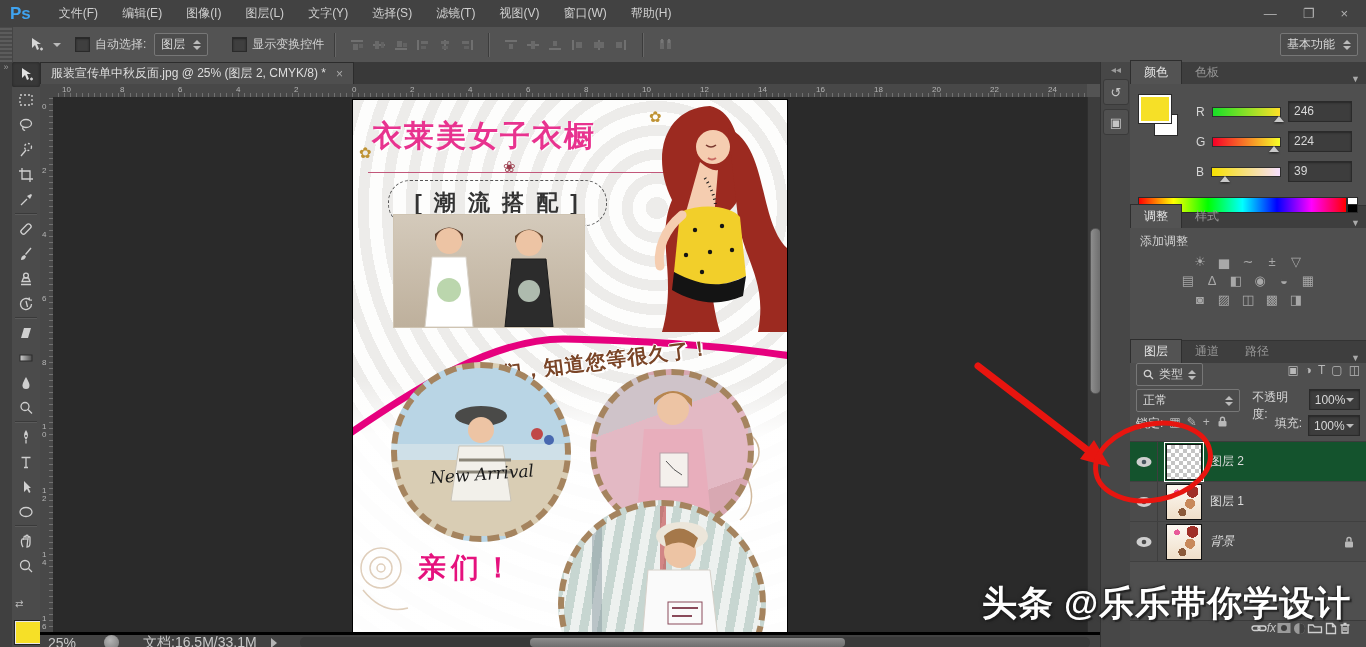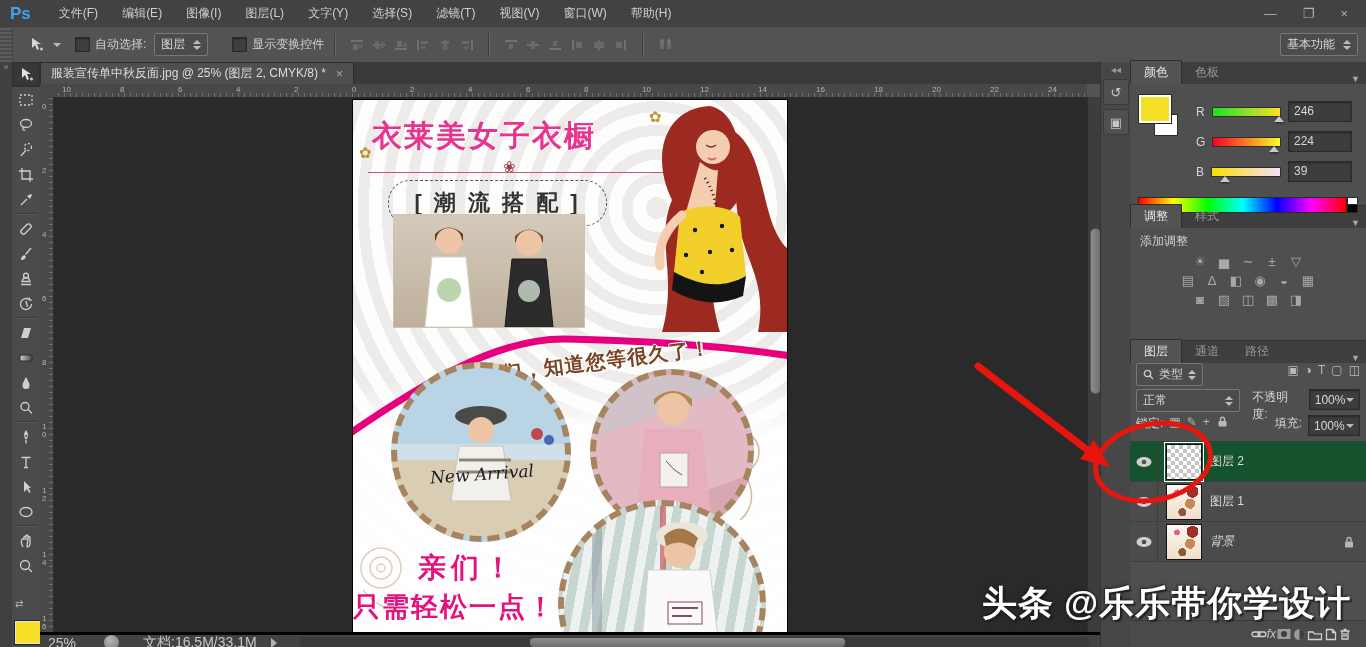--- a/index.html
+++ b/index.html
@@ -138,21 +138,21 @@
      background-size:8px 8px;background-position:0 0,4px 4px;outline:1px solid #fff;outline-offset:1px}
   .thumb-art{background:
      radial-gradient(circle at 30% 22%,#e85a9a 0 3px,transparent 3px),
      radial-gradient(circle at 68% 55%,#c8895a 0 5px,transparent 5px),
      radial-gradient(circle at 45% 80%,#8a5a3a 0 4px,transparent 4px),
      radial-gradient(circle at 75% 20%,#a03028 0 6px,transparent 6px),
      linear-gradient(#fdf8f2,#efdfc9)}
   .lname{color:#dcdcdc}
   .italic{font-style:italic}
   .bottombar{position:absolute;left:1130px;top:620px;width:236px;height:27px;background:#4a4a4a;
-             border-top:1px solid #3a3a3a;display:flex;align-items:center;justify-content:flex-end;
+             border-top:1px solid #3a3a3a;display:flex;align-items:flex-start;justify-content:flex-end;
              padding-right:14px;box-sizing:border-box;color:#b8b8b8}
 
   
   .watermark{position:absolute;left:982px;top:580px;font-size:35px;font-weight:bold;color:#fff;
      letter-spacing:1px;white-space:nowrap;
      text-shadow:2px 2px 1px rgba(30,30,30,.85),-1px -1px 1px rgba(30,30,30,.6),0 0 4px rgba(0,0,0,.5)}
   .annot{position:absolute;left:0;top:0;pointer-events:none;z-index:50}
 </style>
 </head>
 <body>
@@ -554,21 +554,20 @@
         <ellipse cx="118" cy="30" rx="26" ry="14" fill="#ece6da"></ellipse>
         <circle cx="116" cy="46" r="16" fill="#edc4a4"></circle>
         <path d="M100,30 q16,-16 34,2 l-4,10 q-14,-10 -28,-2 z" fill="#a5784a"></path>
         <path d="M84,64 h62 l14,120 h-86 z" fill="#fafafa" stroke="#d5d0c8"></path>
         <rect x="104" y="96" width="34" height="22" fill="none" stroke="#8a4a5a"></rect>
         <path d="M108,102 h26 M108,110 h20" stroke="#8a4a5a" stroke-width="2"></path>
       </svg>
     </div>
 
     <div class="pink-line l1">亲们！</div>
-    <div class="pink-line l2">只需轻松一点！</div>
     <div class="pink-line l3">赶快行动吧！</div>
   </div>
 </div>
 <div class="vscroll">
     <div class="vthumb"></div>
   </div>
 
 <div class="statusbar">
   <span style="margin-left:8px;width:44px">25%</span>
   <span style="width:15px;height:15px;border-radius:50%;background:radial-gradient(circle at 40% 35%,#b5b5b5,#777);margin:0 24px 0 12px"></span>

